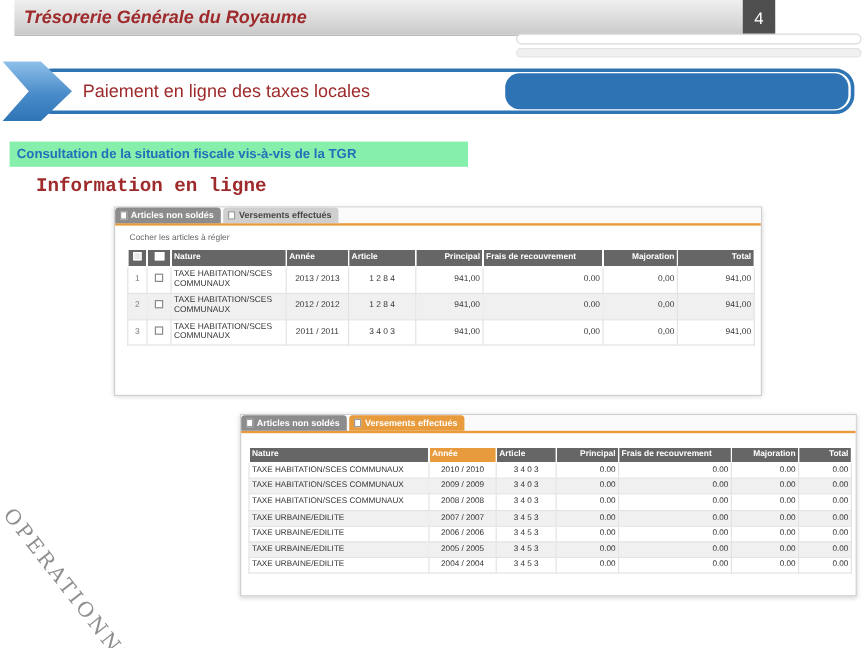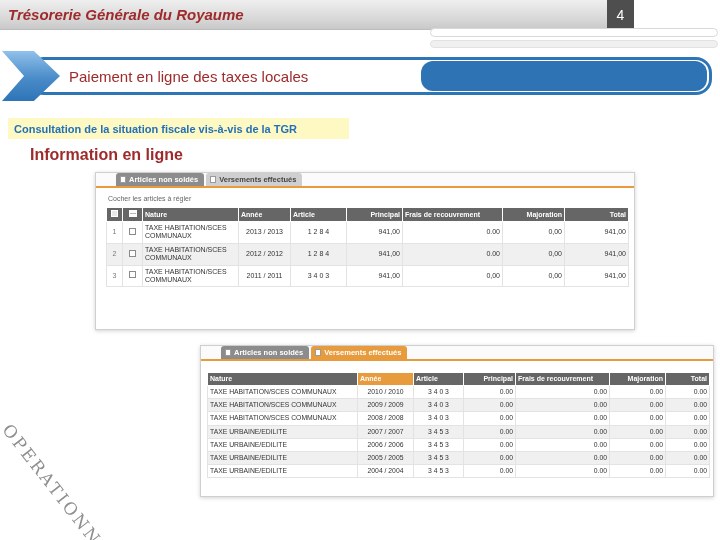--- a/index.html
+++ b/index.html
@@ -5,21 +5,21 @@
   * { box-sizing: border-box; }
   html,body { margin:0; padding:0; }
   body {
     width:720px; height:540px; position:relative; overflow:hidden;
     background:#ffffff; font-family:"Liberation Sans", sans-serif;
   }
   .slide { position:absolute; inset:0; }
 
   
   .topbar {
-    position:absolute; left:0; top:0; width:634px; height:30px;
+    position:absolute; left:12px; top:0; width:634px; height:30px;
     background:linear-gradient(180deg,#efefef 0%,#d6d6d6 70%,#c9c9c9 100%);
     border-bottom:1px solid #bdbdbd;
   }
   .topbar-title {
     position:absolute; left:8px; top:6px;
     font-size:15px; font-weight:bold; font-style:italic; color:#9E2A2B;
     white-space:nowrap;
   }
   .page-num {
     position:absolute; right:0; top:0; width:27px; height:30px;
@@ -44,40 +44,40 @@
     position:absolute; top:1px; bottom:1px; left:390px; right:2px;
     background:#2E74B5; border-radius:12px;
   }
   .banner-text {
     position:absolute; left:38px; top:50%; transform:translateY(-50%);
     font-size:15px; font-weight:normal; color:#9E2A2B; white-space:nowrap; z-index:2;
   }
 
   
   .highlight {
-    position:absolute; left:8px; top:118px; width:341px; height:21px;
-    background:#fef9c3; display:flex; align-items:center; padding-left:6px;
+    position:absolute; left:8px; top:118px; width:382px; height:21px;
+    background:#86efac; display:flex; align-items:center; padding-left:6px;
   }
   .highlight span { font-size:11px; font-weight:bold; color:#2170B9; white-space:nowrap; }
 
   .section-title {
     position:absolute; left:30px; top:146px; margin:0;
-    font-size:16px; font-weight:bold; color:#9E2A2B;
+    font-size:16px; font-weight:bold; color:#9E2A2B;font-family:Liberation Mono, monospace;
   }
 
   
   .shot {
     position:absolute; background:#ffffff; border:1px solid #cfcfcf;
     box-shadow:0 1px 4px rgba(0,0,0,0.18);
   }
   .shot1 { left:95px;  top:172px; width:540px; height:158px; }
   .shot2 { left:200px; top:345px; width:514px; height:152px; }
 
   .tabs {
-    display:flex; align-items:flex-end; height:15px; padding-left:20px;
+    display:flex; align-items:flex-end; height:15px; padding-left:0;
     border-bottom:2px solid #E89B3C; background:#fbfbfb;
   }
   .tab {
     display:flex; align-items:center; gap:3px; height:13px;
     font-size:7.5px; font-weight:bold; padding:0 6px 0 4px; margin-right:2px;
     border-radius:3px 3px 0 0; white-space:nowrap; cursor:default;
   }
   .tab-ico { width:6px; height:7px; display:inline-block; background:#ffffff; border:1px solid #9a9a9a; }
   .tab-dark   { background:#8C8C8C; color:#ffffff; }
   .tab-light  { background:#CFCFCF; color:#444444; }

